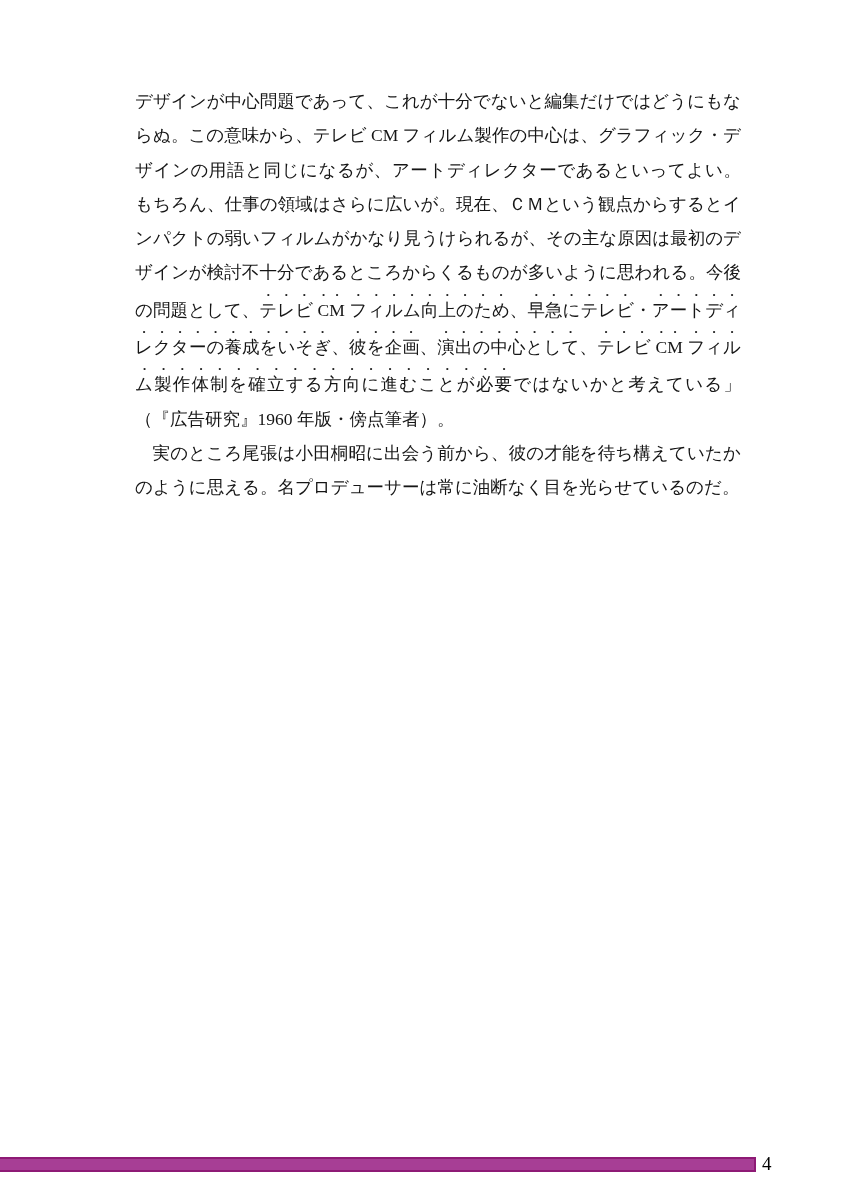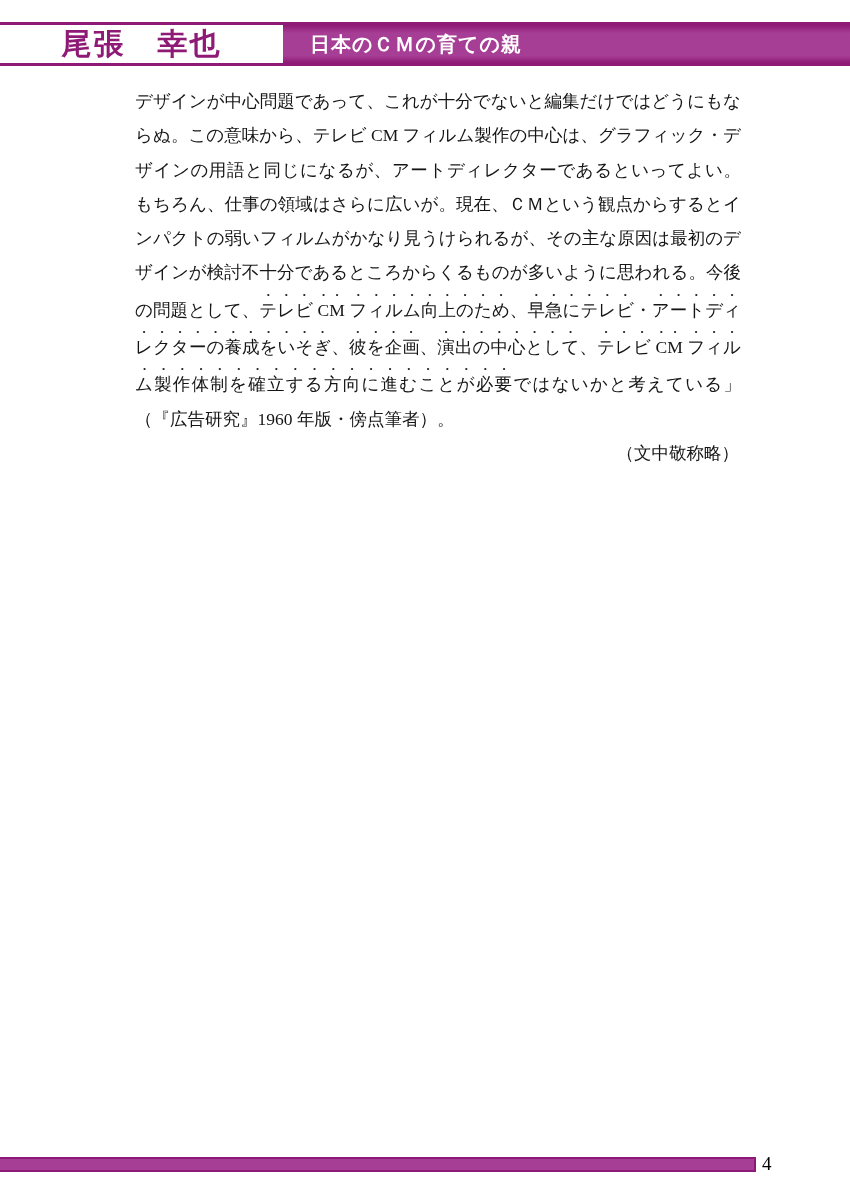--- a/index.html
+++ b/index.html
@@ -113,32 +113,24 @@
     font-size: 19px;
     color: #000000;
     line-height: 24px;
   }
 </style>
 </head>
 <body>
 
 <div class="page">
 
-  <header class="band">
-    <div class="name-box">
-      <span class="name">尾張　幸也</span>
-    </div>
-    <div class="banner">
-      <span class="banner-text">日本のＣＭの育ての親</span>
-    </div>
-  </header>
 
   <main class="body-text">
     <p class="para"><span>デザインが中心問題であって、これが十分でないと編集だけではどうにもならぬ。この意味から、テレビ CM フィルム製作の中心は、グラフィック・デザインの用語と同じになるが、アートディレクターであるといってよい。もちろん、仕事の領域はさらに広いが。現在、ＣＭという観点からするとインパクトの弱いフィルムがかなり見うけられるが、その主な原因は最初のデザインが検討不十分であるところからくるものが多いように思われる。今後の問題として、</span><span class="boten">テレビ CM フィルム向上のため、早急にテレビ・アートディレクターの養成をいそぎ、彼を企画、演出の中心として、テレビ CM フィルム製作体制を確立する方向に進むことが必要</span><span>ではないかと考えている」（『広告研究』1960 年版・傍点筆者）。</span></p>
-    <p class="attribution">（文中敬称略）</p>
+    <p class="para indent">実のところ尾張は小田桐昭に出会う前から、彼の才能を待ち構えていたかのように思える。名プロデューサーは常に油断なく目を光らせているのだ。</p>
   </main>
 
   <footer>
     <div class="footer-bar"></div>
     <span class="page-number">4</span>
   </footer>
 
 </div>
 
 </body></html>

